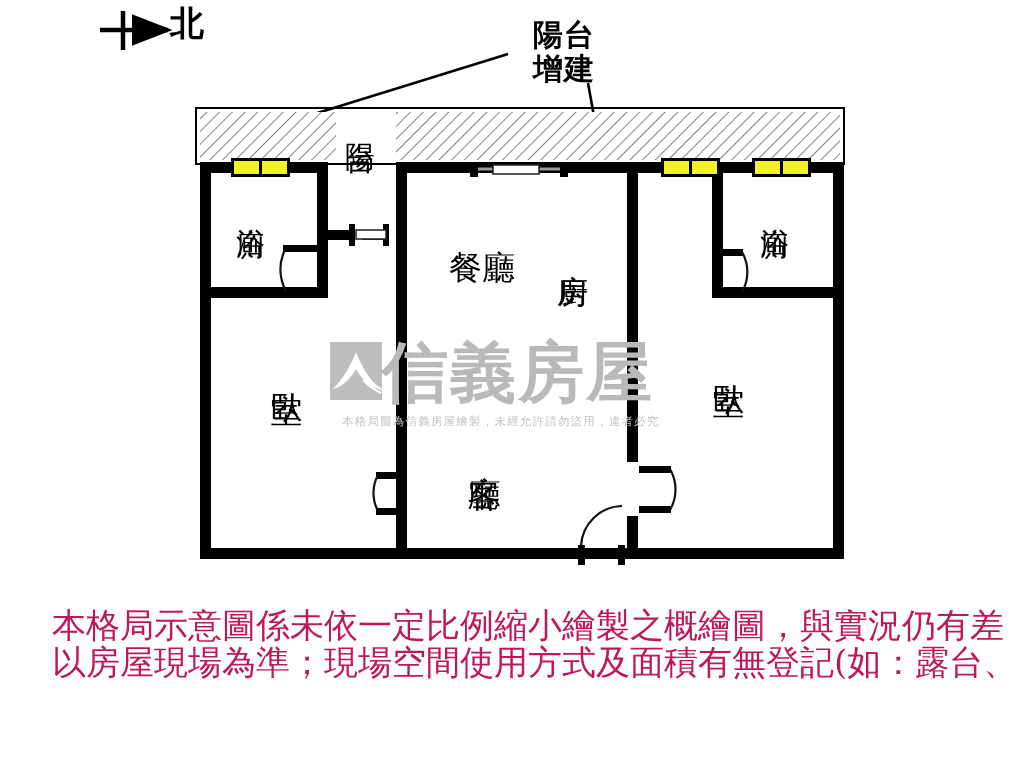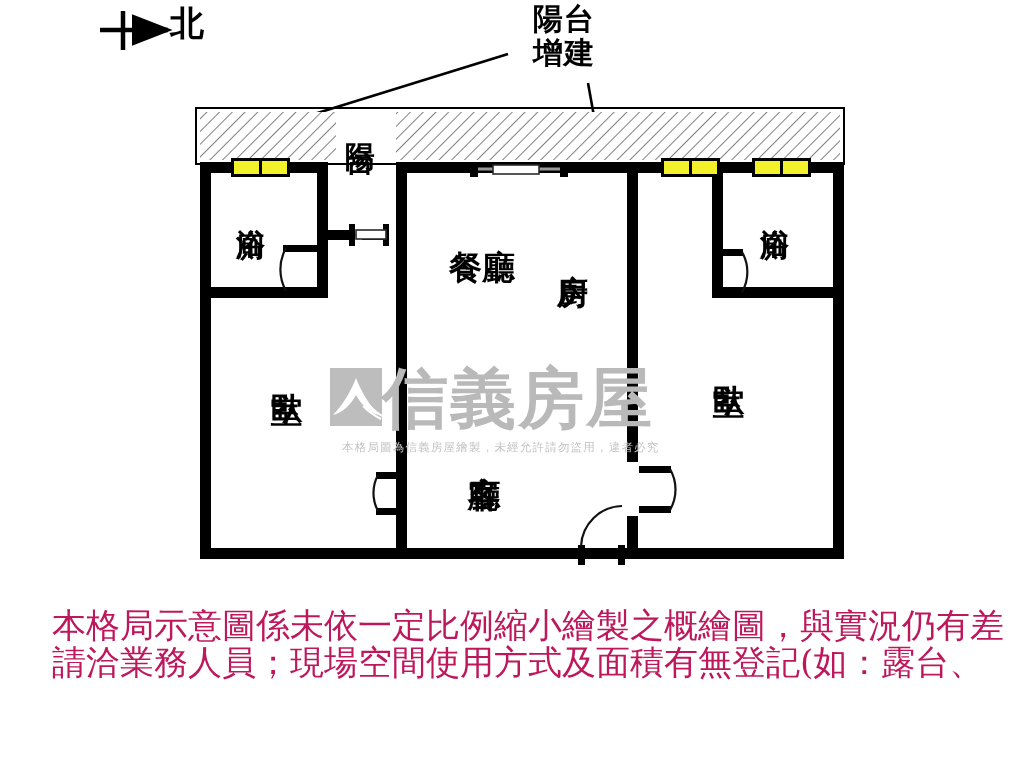--- a/index.html
+++ b/index.html
@@ -18,45 +18,44 @@
 
   .north-label{
     position:absolute;left:170px;top:6px;
     font-size:34px;line-height:34px;font-weight:700;
   }
   .callout{
     position:absolute;
     font-size:30px;line-height:34px;font-weight:700;
     text-align:center;letter-spacing:1px;
   }
-  #callout-balcony-ext{left:516px;top:2px;width:96px;}
+  #callout-balcony-ext{left:516px;top:18px;width:96px;}
 
   .room-label{
     position:absolute;
-    font-weight:700;color:#000;
+    font-weight:400;color:#000;
     text-align:center;
     white-space:pre-line;
   }
   
   .vert{writing-mode:vertical-rl;text-orientation:upright;}
 
   #label-balcony{left:344px;top:120px;width:34px;font-size:30px;line-height:36px;}
   #label-bath-left{left:231px;top:205px;width:38px;font-size:29px;line-height:37px;}
   #label-bath-right{left:755px;top:205px;width:38px;font-size:29px;line-height:37px;}
   #label-bed-left{left:268px;top:368px;width:40px;font-size:32px;line-height:42px;}
   #label-bed-right{left:710px;top:360px;width:40px;font-size:32px;line-height:42px;}
   #label-kitchen{left:556px;top:250px;width:38px;font-size:31px;line-height:42px;}
   #label-dining{left:432px;top:250px;width:100px;font-size:33px;line-height:36px;}
   #label-living{left:464px;top:450px;width:42px;font-size:33px;line-height:44px;}
 
   
   #watermark{
     position:absolute;left:330px;top:338px;width:380px;height:100px;
     pointer-events:none;
-    margin-top:26px;
   }
   #wm-logo-text{
     position:absolute;left:52px;top:0px;
     font-size:66px;line-height:70px;font-weight:700;
     color:#b9b9b9;letter-spacing:2px;white-space:nowrap;
   }
   #wm-mark{
     position:absolute;left:0px;top:4px;width:52px;height:58px;
   }
   #wm-note{
@@ -242,16 +241,16 @@
 
     <div class="room-label vert cjk" id="label-kitchen">廚房</div>
 
     <div class="room-label cjk" id="label-dining">餐廳</div>
 
     <div class="room-label vert cjk" id="label-living">客廳</div>
   </div>
 
   <div id="disclaimer" class="cjk">
     <div>本格局示意圖係未依一定比例縮小繪製之概繪圖，與實況仍有差</div>
-    <div>請洽業務人員；現場空間使用方式及面積有無登記(如：露台、</div>
+    <div>以房屋現場為準；現場空間使用方式及面積有無登記(如：露台、</div>
   </div>
 
 </div>
 
 </body></html>

